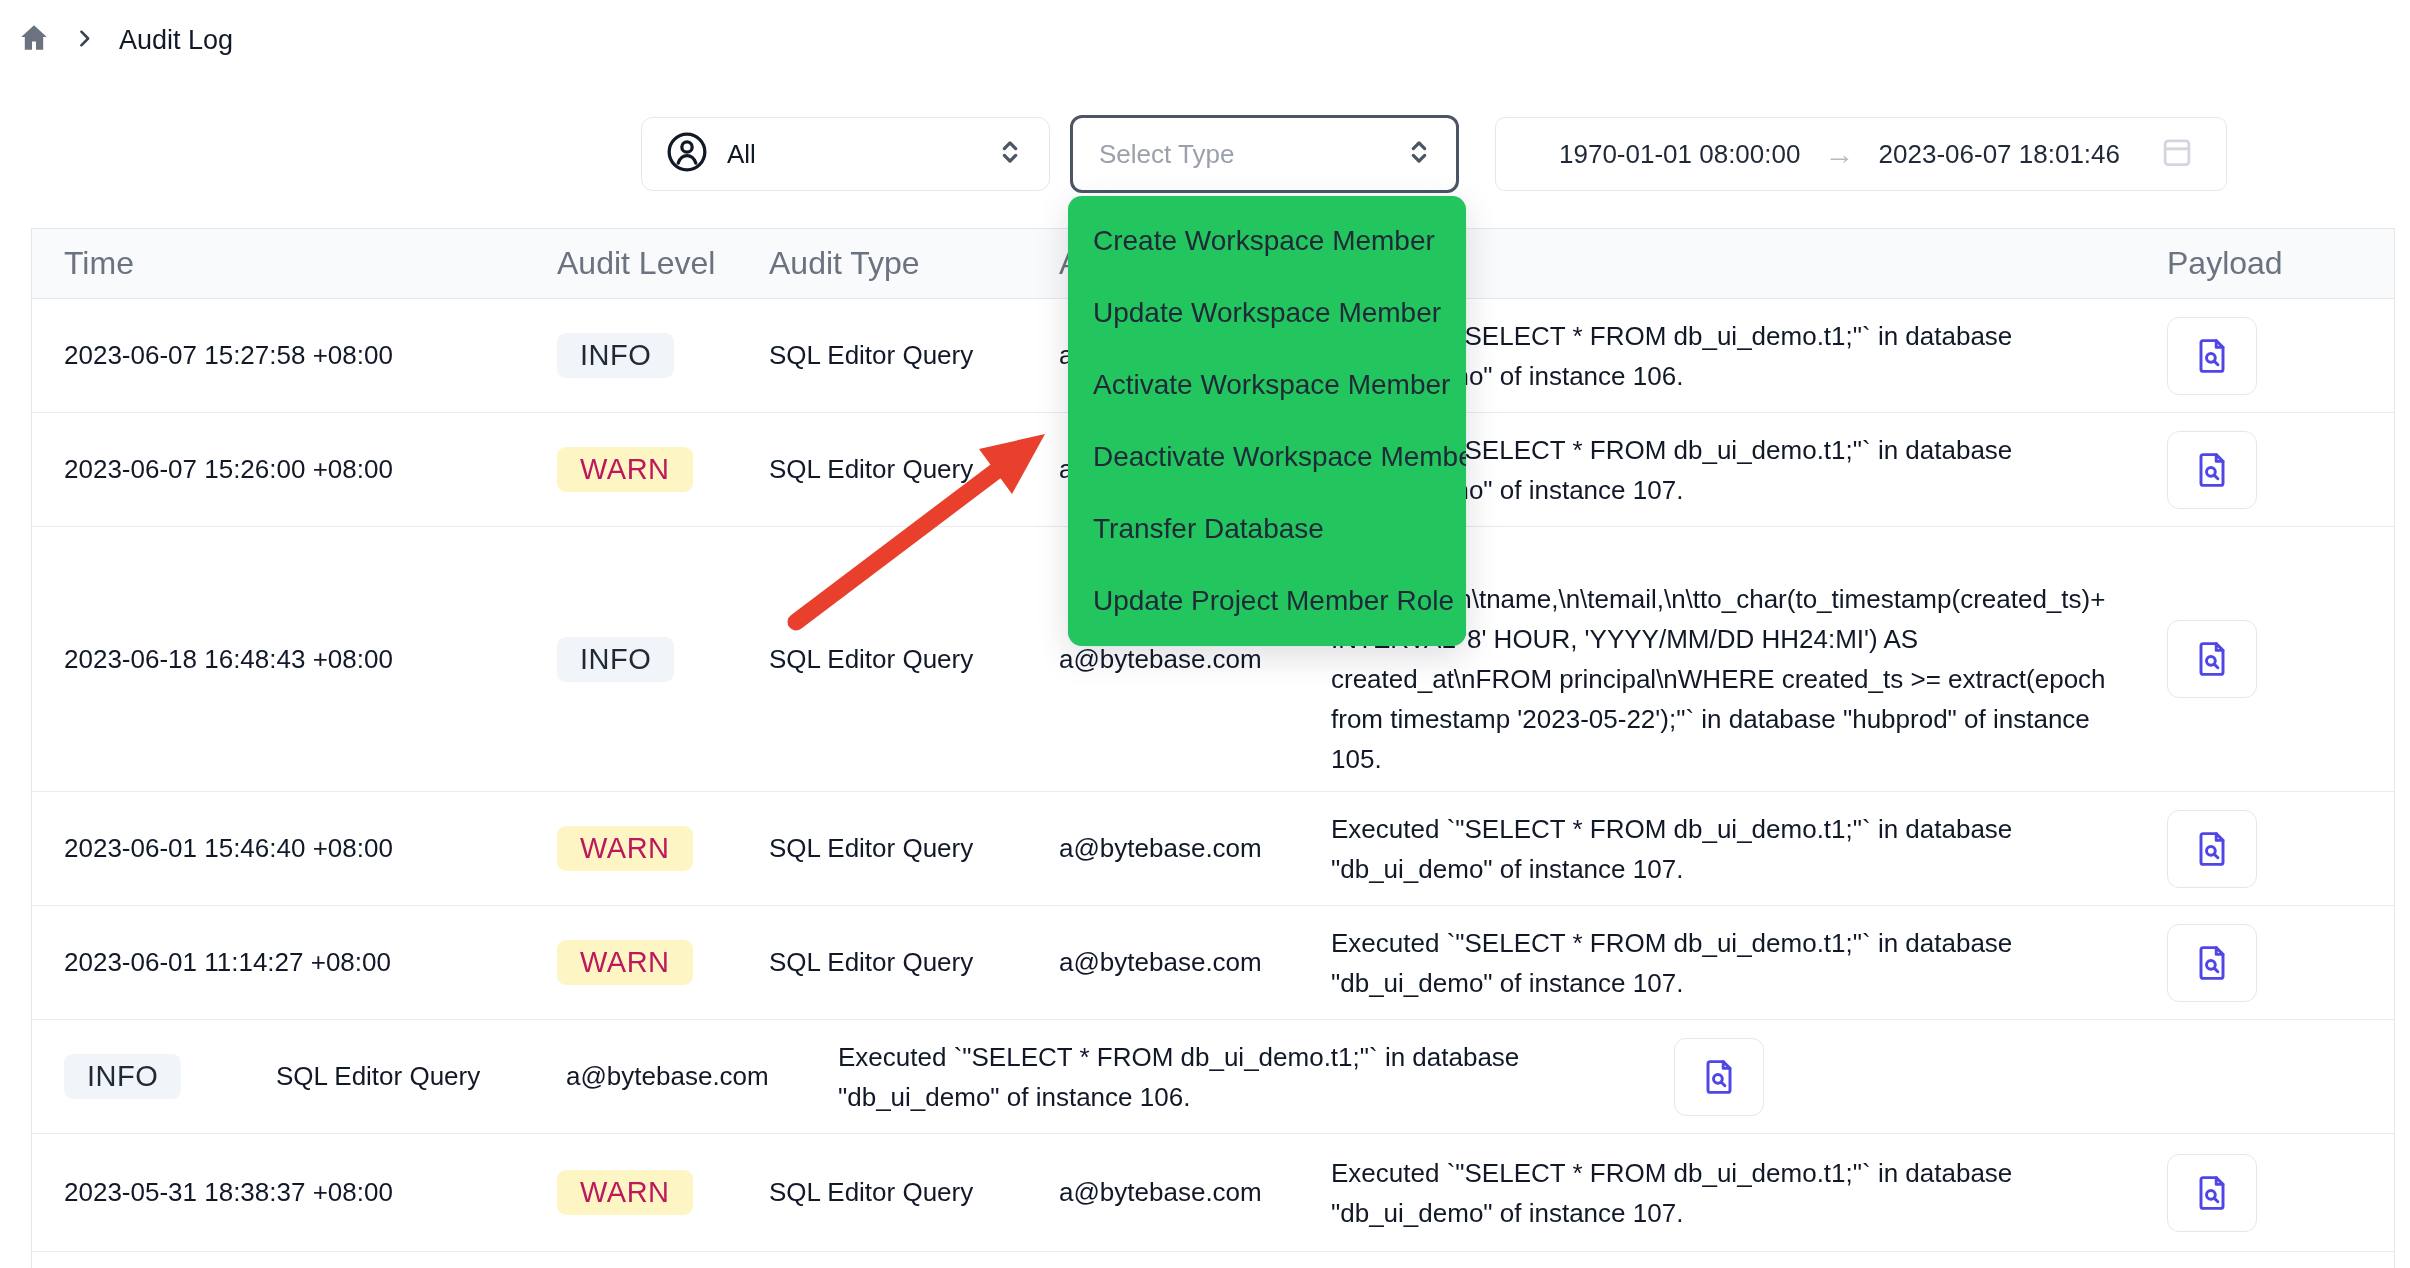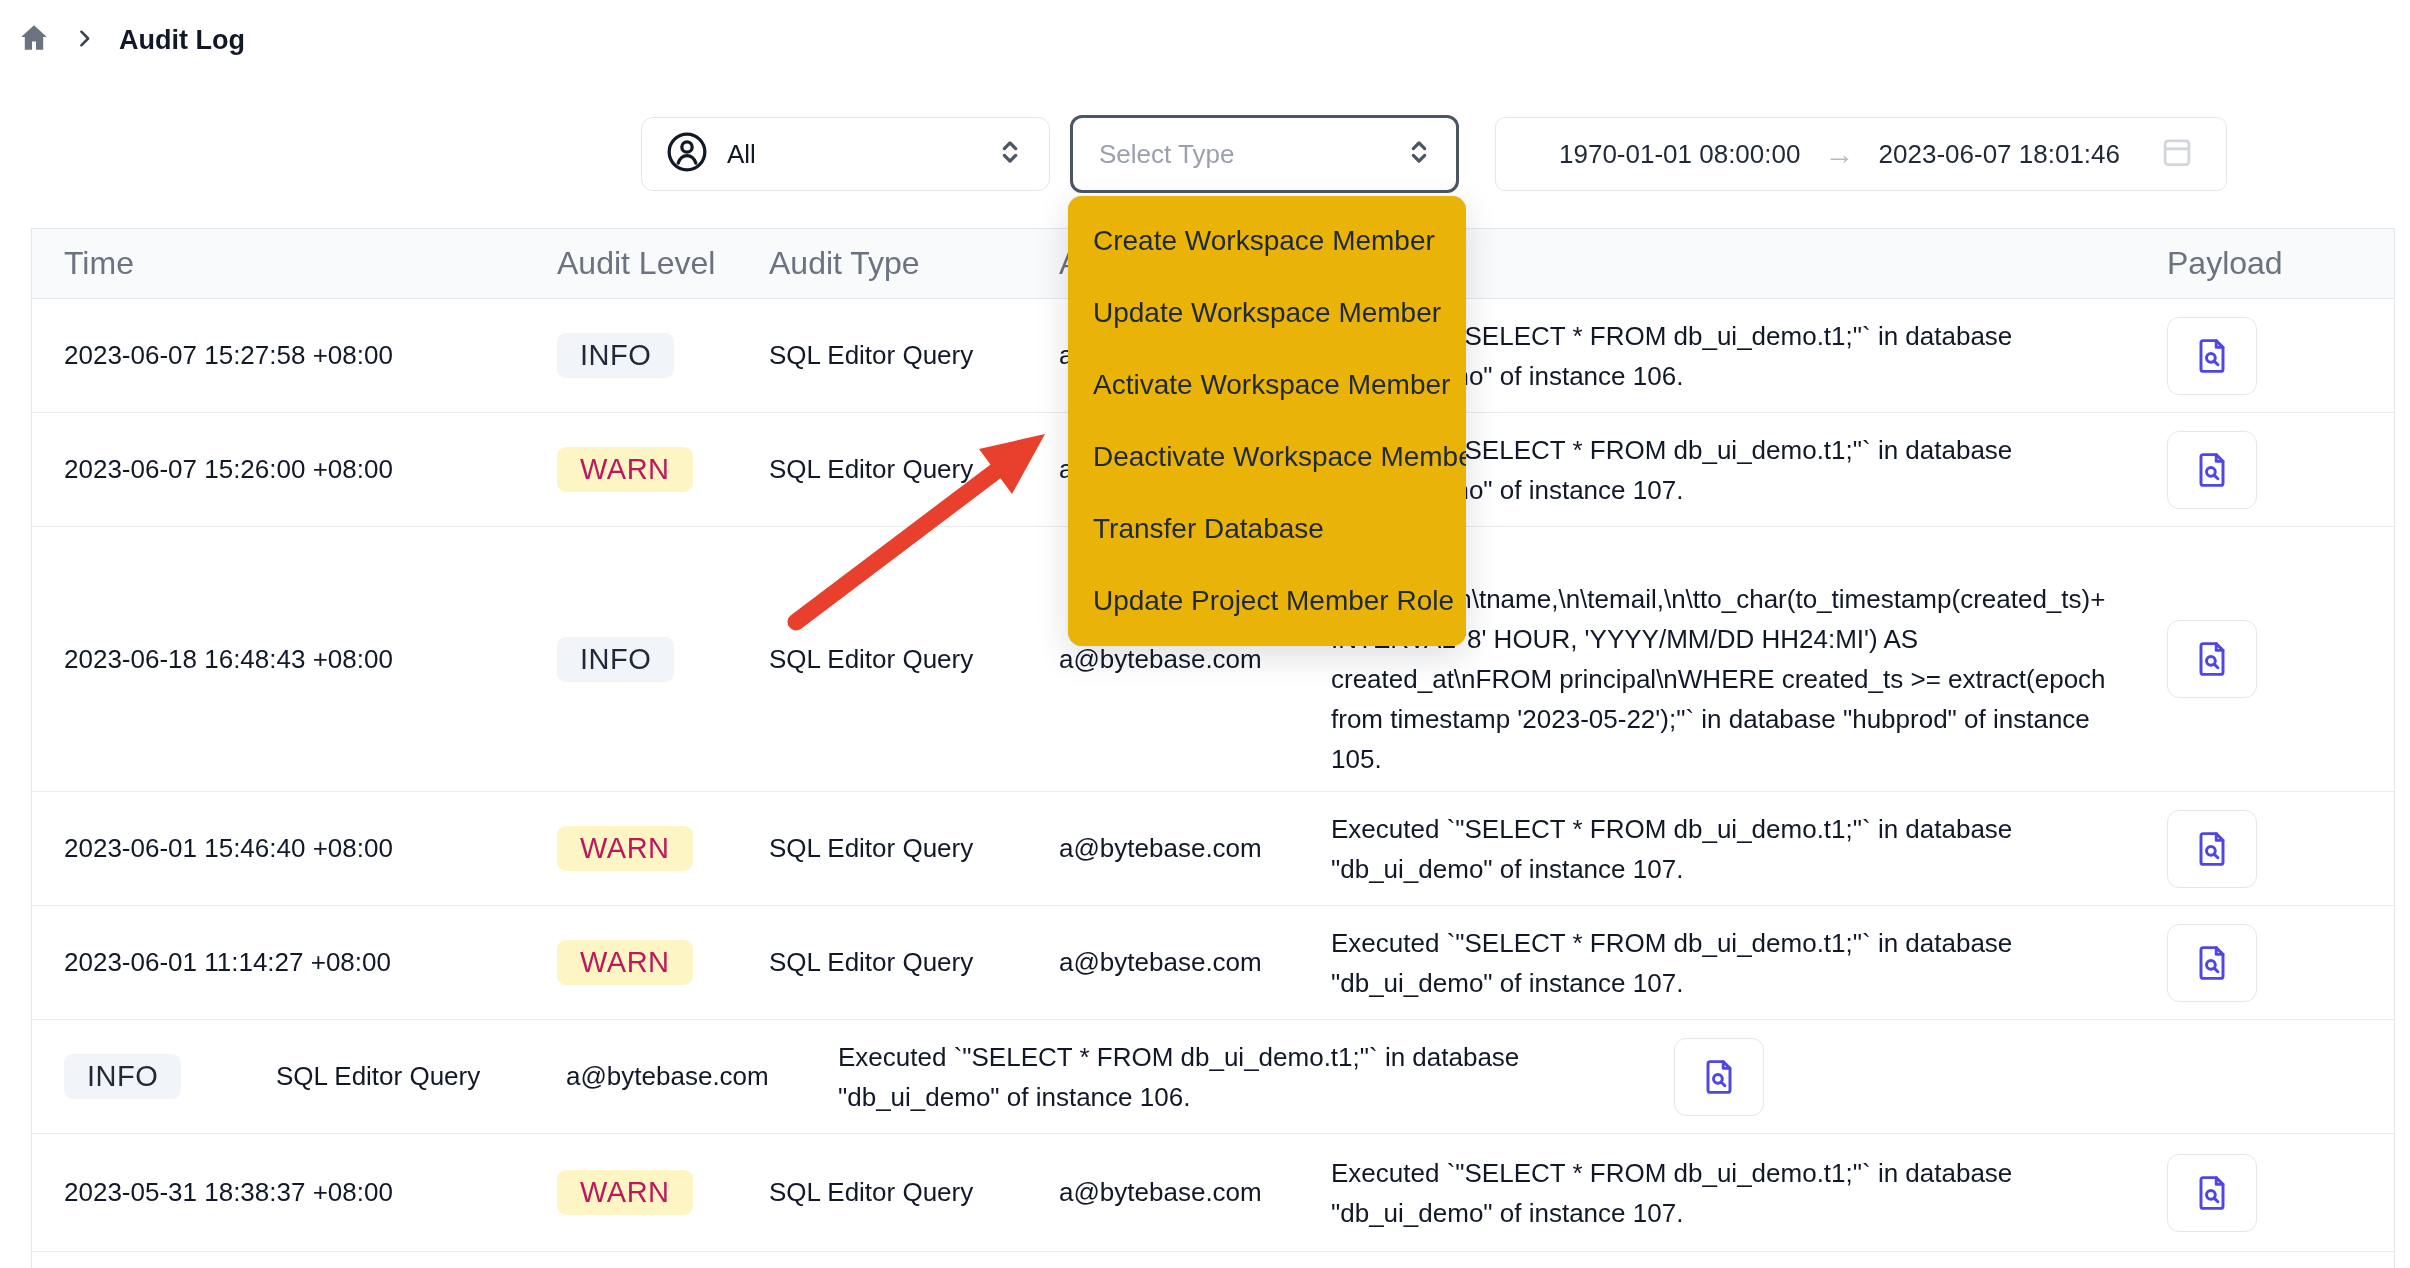--- a/index.html
+++ b/index.html
@@ -10,21 +10,21 @@
     background: #ffffff;
     color: #111827;
     overflow: hidden;
   }
 
   
   .breadcrumb {
     position: absolute; left: 18px; top: 22px;
     display: flex; align-items: center; gap: 22px;
   }
-  .crumb-current { font-size: 27px; font-weight: 700; color: #111827; }
+  .crumb-current { font-size: 27px; font-weight: 400; color: #111827; }
 
   
   .select-box {
     position: absolute; top: 117px; height: 74px;
     background: #fff; border: 1.5px solid #e5e7eb; border-radius: 12px;
     display: flex; align-items: center;
   }
   .all-select { left: 641px; width: 409px; padding: 0 22px; gap: 17px; }
   .all-select .value { font-size: 26px; color: #111827; flex: 1; }
   .type-select {
@@ -82,21 +82,21 @@
   .payload-btn {
     width: 90px; height: 78px; background: #fff;
     border: 1.5px solid #e5e7eb; border-radius: 12px;
     display: flex; align-items: center; justify-content: center;
     cursor: pointer;
   }
 
   
   .type-dropdown {
     position: absolute; left: 1068px; top: 196px; width: 398px; height: 450px;
-    background: #eab308; border-radius: 14px; z-index: 10;
+    background: #22c55e; border-radius: 14px; z-index: 10;
     box-shadow: 0 10px 34px rgba(15,23,42,0.14), 0 0 1px rgba(15,23,42,0.2);
     padding: 9px 0; overflow: hidden;
   }
   .menu-item {
     height: 72px; display: flex; align-items: center;
     padding: 0 58px 0 25px; font-size: 28px; color: #1f2937;
     white-space: nowrap; overflow: hidden; cursor: pointer;
   }
 
   

